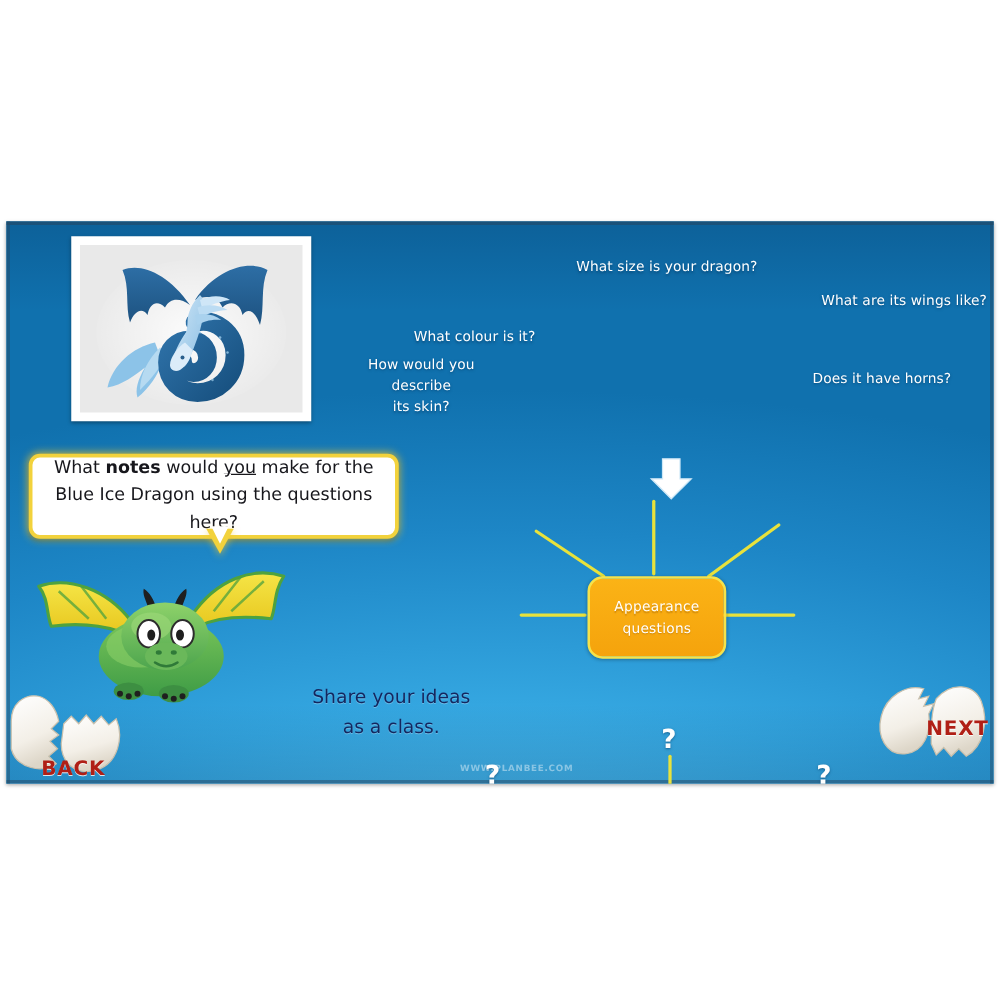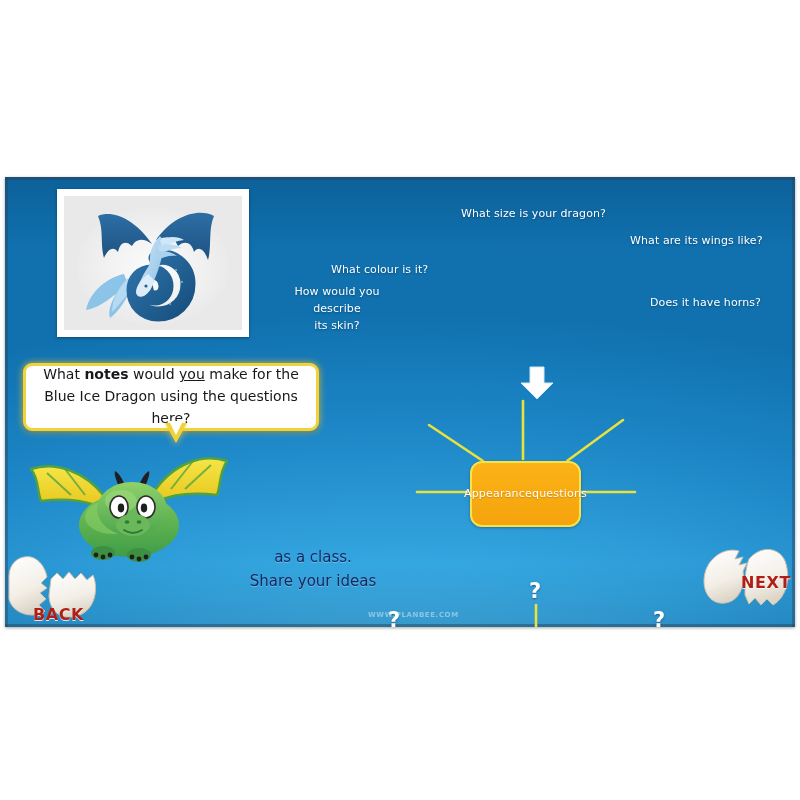--- a/index.html
+++ b/index.html
@@ -27,21 +27,21 @@
 
   
   #pic-frame{position:absolute;left:52px;top:12px;width:192px;height:148px;
       background:#ffffff;box-shadow:0 1px 3px rgba(0,0,0,.35);}
   #pic-inner{position:absolute;inset:7px;background:#e9e9e9;overflow:hidden;}
 
   
   .node{position:absolute;background:linear-gradient(#fbb316,#f5a30c);
         border:2px solid #f6e24a;border-radius:12px;
         box-shadow:0 1px 3px rgba(0,0,0,.28);
-        display:flex;flex-direction:row;align-items:center;justify-content:center;
+        display:flex;flex-direction:column;align-items:center;justify-content:center;
         color:#fff;text-align:center;line-height:1.55;
         font-family:"DejaVu Sans","Liberation Sans",sans-serif;
         font-size:11px;letter-spacing:.2px;
         text-shadow:0 1px 1px rgba(150,90,0,.45);}
   #node-questions{left:465px;top:284px;width:107px;height:62px;}
 
   .qlabel{position:absolute;color:#ffffff;font-size:11px;line-height:1.55;
           text-align:center;text-shadow:0 1px 2px rgba(0,50,90,.55);
           letter-spacing:.1px;white-space:nowrap;}
   .qmark{position:absolute;color:#ffffff;font-size:21px;font-weight:700;
@@ -174,21 +174,21 @@
       </g>
     </svg>
 
     <div class="node" id="node-questions">
       <span>Appearance</span>
       <span>questions</span>
     </div>
 
     <div class="qlabel" style="left:326px;top:50px;margin-top:34px;">What colour is it?</div>
     <div class="qlabel" style="left:456px;top:28px;">What size is your dragon?</div>
-    <div class="qlabel" style="left:625px;top:55px;">What are its wings like?</div>
+    <div class="qlabel" style="left:652px;top:55px;">What are its wings like?</div>
     <div class="qlabel" style="left:272px;top:106px;white-space:pre-line;width:120px;">How would you describe
 its skin?</div>
     <div class="qlabel" style="left:645px;top:117px;">Does it have horns?</div>
 
     <svg style="position:absolute;left:513px;top:188px;" width="38" height="36">
       <path d="M12 2 H26 V18 H35 L19 34 L3 18 H12 Z" fill="#ffffff" stroke="#cfe8f7" stroke-width="1"></path>
     </svg>
 
     <div class="qmark" style="left:383px;top:433px;">?</div>
     <div class="qmark" style="left:524px;top:404px;">?</div>
@@ -248,22 +248,22 @@
       <ellipse cx="94" cy="69" rx="3.2" ry="4.4" fill="#1f1f1f"></ellipse>
       <ellipse cx="117" cy="69" rx="3.2" ry="4.4" fill="#1f1f1f"></ellipse>
 
       <ellipse cx="106" cy="86" rx="17" ry="11" fill="#6ab85a"></ellipse>
       <ellipse cx="100" cy="83" rx="2.4" ry="1.8" fill="#2f7a38"></ellipse>
       <ellipse cx="112" cy="83" rx="2.4" ry="1.8" fill="#2f7a38"></ellipse>
       <path d="M97 91 Q106 97 115 91" stroke="#2f7a38" stroke-width="2" fill="none" stroke-linecap="round"></path>
     </svg>
 
     <div id="share">
+      <div>Share your ideas</div>
       <div>as a class.</div>
-      <div>Share your ideas</div>
     </div>
 
     <svg class="egg" id="egg-back" viewBox="0 0 92 66">
       <defs>
         <linearGradient id="eggG1" x1="0" y1="0" x2="0.3" y2="1">
           <stop offset="0%" stop-color="#ffffff"></stop>
             <stop offset="65%" stop-color="#f3efe7"></stop>
           <stop offset="100%" stop-color="#ddd6c8"></stop>
         </linearGradient>
       </defs>

